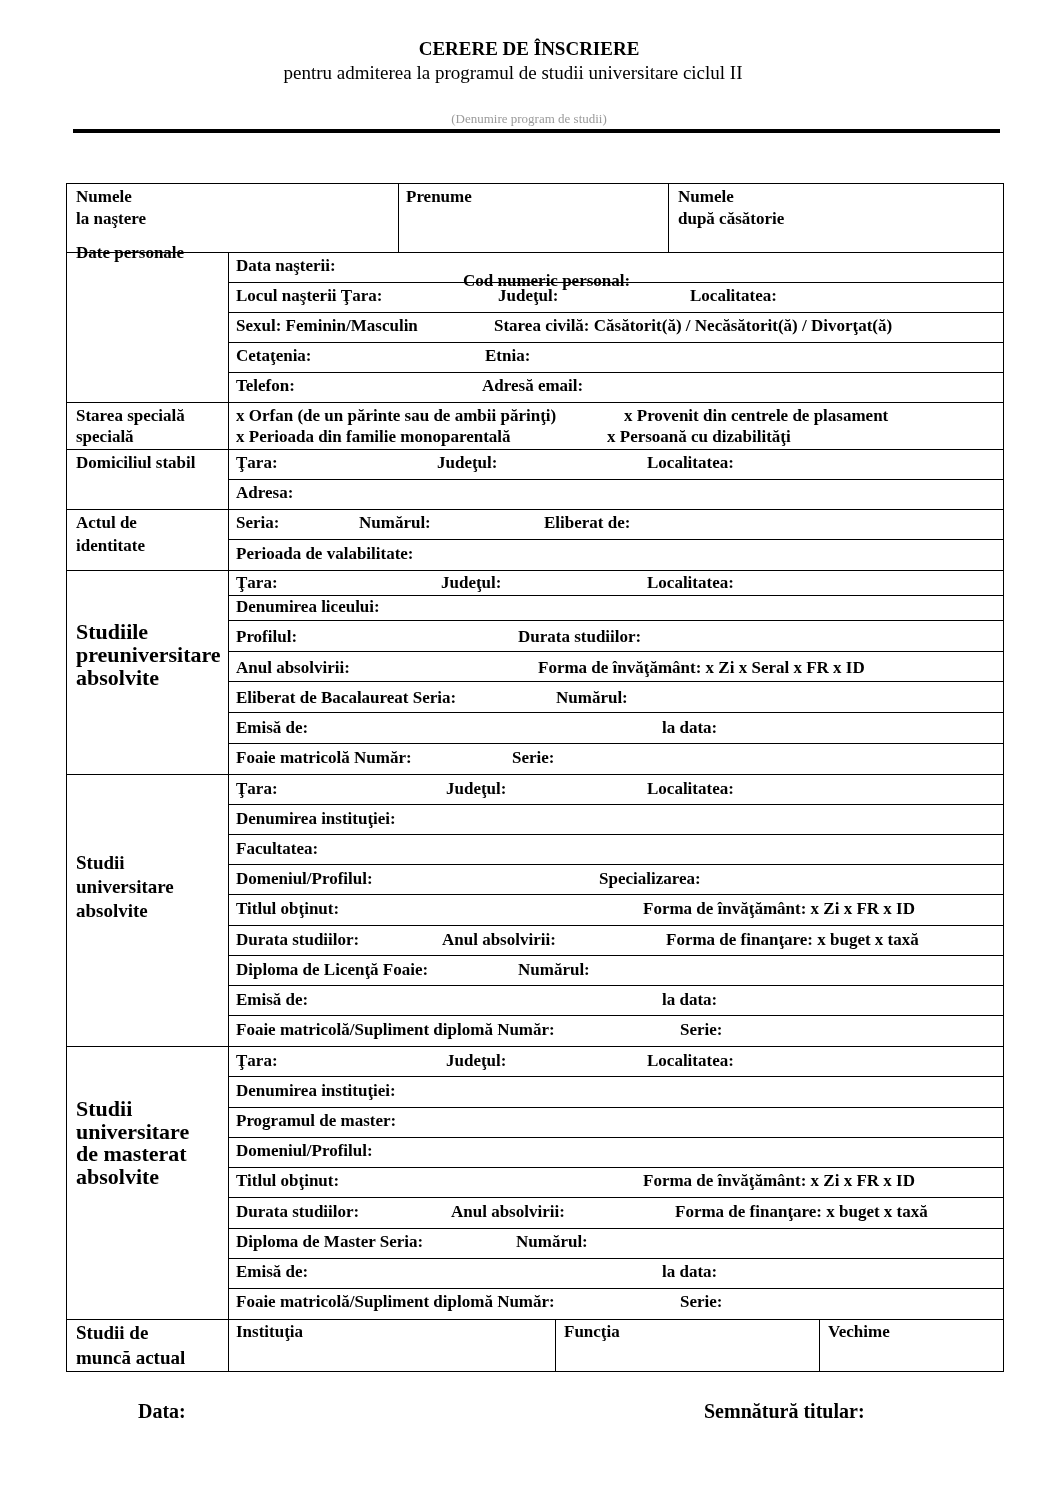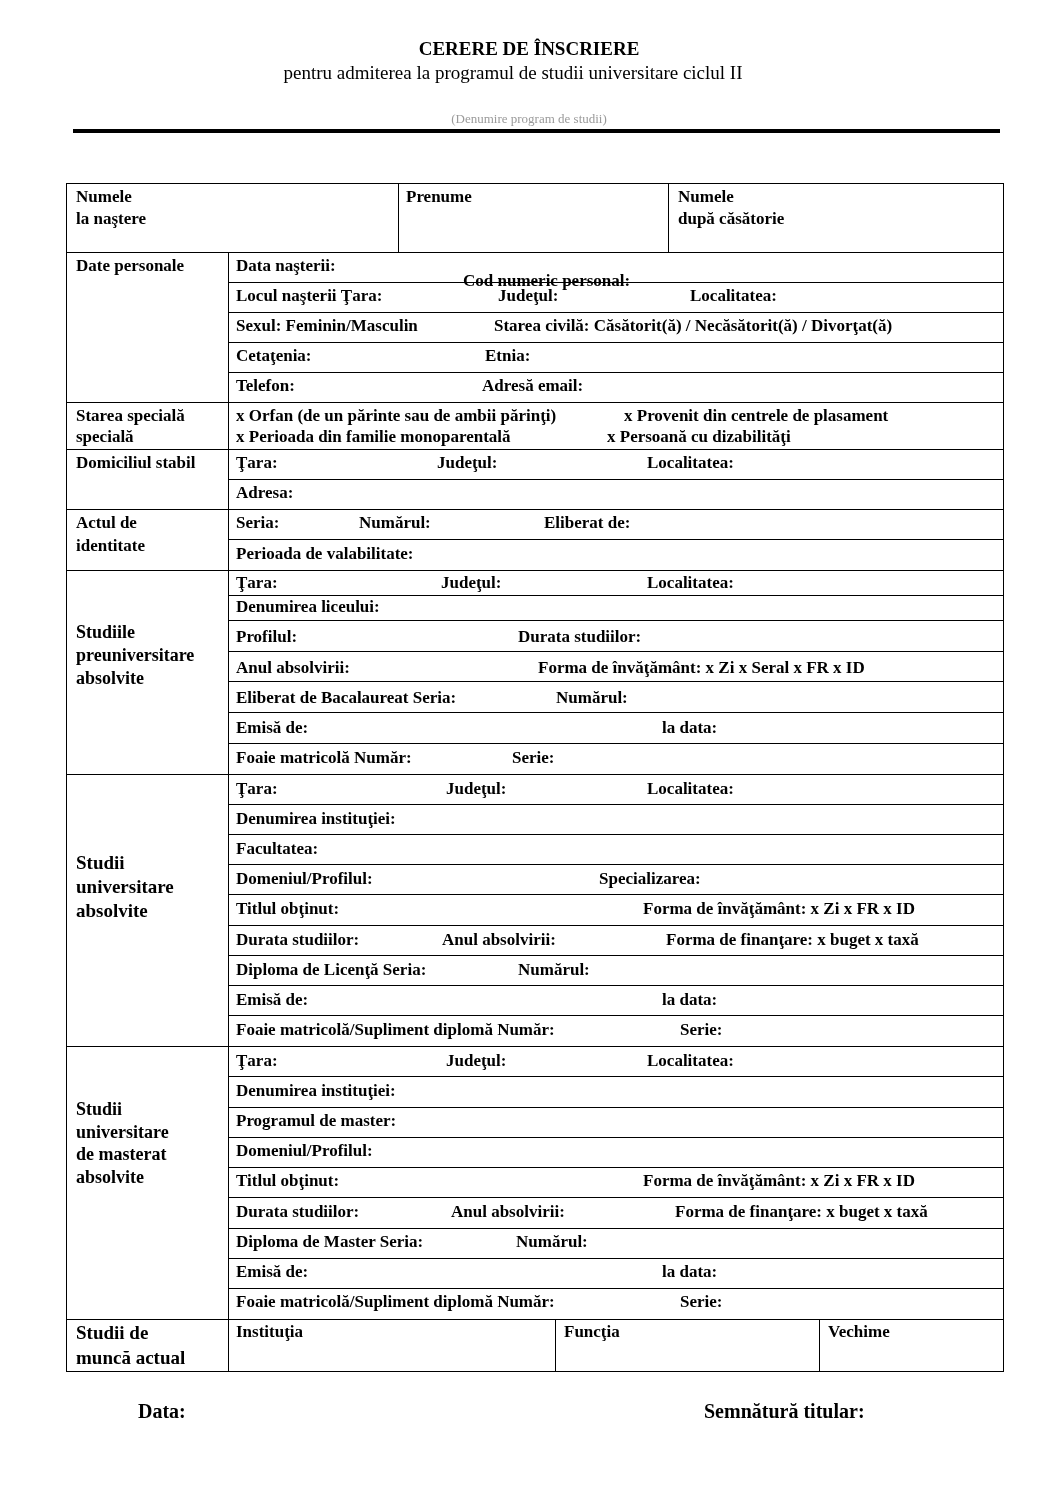--- a/index.html
+++ b/index.html
@@ -10,21 +10,21 @@
   .subtitle { position:absolute; left:0; width:1026px; top:62px; text-align:center;
               font-size:19px; }
   .program { position:absolute; left:0; width:1058px; top:111px; text-align:center;
              font-size:13px; color:#9a9a9a; }
   .rule { position:absolute; left:73px; width:927px; top:129px; height:4px; background:#000; }
   .tbl { position:absolute; left:66px; top:183px; width:938px; height:1189px;
          border:1.5px solid #000; box-sizing:border-box; }
   .hl { position:absolute; height:0; border-top:1.5px solid #000; }
   .vl { position:absolute; width:0; border-left:1.5px solid #000; }
   .t { position:absolute; font-weight:bold; font-size:17px; white-space:nowrap; line-height:22px; }
-  .lbl { position:absolute; font-weight:bold; font-size:18px; line-height:22px; }
+  .lbl { position:absolute; font-weight:bold; font-size:22px; line-height:22px; }
   .lbl.big { font-size:19px; line-height:24px; }
   .foot { position:absolute; font-weight:bold; font-size:20px; }
 </style>
 </head>
 <body>
 
 <div class="title">CERERE DE ÎNSCRIERE</div>
 <div class="subtitle">pentru admiterea la programul de studii universitare ciclul II</div>
 <div class="program">(Denumire program de studii)</div>
 <div class="rule"></div>
@@ -73,21 +73,21 @@
 <div class="vl" style="left:228px;top:252px;height:1120px"></div>
 <div class="vl" style="left:555px;top:1319px;height:53px"></div>
 <div class="vl" style="left:819px;top:1319px;height:53px"></div>
 
 <div class="t" style="left:76px;top:186px">Numele</div>
 <div class="t" style="left:76px;top:208px">la naştere</div>
 <div class="t" style="left:406px;top:186px">Prenume</div>
 <div class="t" style="left:678px;top:186px">Numele</div>
 <div class="t" style="left:678px;top:208px">după căsătorie</div>
 
-<div class="t" style="left:76px;top:255px">Date personale</div>
+<div class="t" style="left:76px;top:242px">Date personale</div>
 <div class="t" style="left:236px;top:255px">Data naşterii:</div>
 <div class="t" style="left:463px;top:270px">Cod numeric personal:</div>
 <div class="t" style="left:236px;top:285px">Locul naşterii  Ţara:</div>
 <div class="t" style="left:498px;top:285px">Judeţul:</div>
 <div class="t" style="left:690px;top:285px">Localitatea:</div>
 <div class="t" style="left:236px;top:315px">Sexul:  Feminin/Masculin</div>
 <div class="t" style="left:494px;top:315px">Starea civilă: Căsătorit(ă) / Necăsătorit(ă) / Divorţat(ă)</div>
 <div class="t" style="left:236px;top:345px">Cetaţenia:</div>
 <div class="t" style="left:485px;top:345px">Etnia:</div>
 <div class="t" style="left:236px;top:375px">Telefon:</div>
@@ -139,21 +139,21 @@
 <div class="t" style="left:647px;top:778px">Localitatea:</div>
 <div class="t" style="left:236px;top:808px">Denumirea instituţiei:</div>
 <div class="t" style="left:236px;top:838px">Facultatea:</div>
 <div class="t" style="left:236px;top:868px">Domeniul/Profilul:</div>
 <div class="t" style="left:599px;top:868px">Specializarea:</div>
 <div class="t" style="left:236px;top:898px">Titlul obţinut:</div>
 <div class="t" style="left:643px;top:898px">Forma de învăţământ: x Zi  x FR  x ID</div>
 <div class="t" style="left:236px;top:929px">Durata studiilor:</div>
 <div class="t" style="left:442px;top:929px">Anul absolvirii:</div>
 <div class="t" style="left:666px;top:929px">Forma de finanţare: x buget x taxă</div>
-<div class="t" style="left:236px;top:959px">Diploma de Licenţă  Seria:</div>
+<div class="t" style="left:236px;top:959px">Diploma de Licenţă  Foaie:</div>
 <div class="t" style="left:518px;top:959px">Numărul:</div>
 <div class="t" style="left:236px;top:989px">Emisă de:</div>
 <div class="t" style="left:662px;top:989px">la data:</div>
 <div class="t" style="left:236px;top:1019px">Foaie matricolă/Supliment diplomă  Număr:</div>
 <div class="t" style="left:680px;top:1019px">Serie:</div>
 
 <div class="lbl" style="left:76px;top:1098px">Studii</div>
 <div class="lbl" style="left:76px;top:1121px">universitare</div>
 <div class="lbl" style="left:76px;top:1143px">de masterat</div>
 <div class="lbl" style="left:76px;top:1166px">absolvite</div>

